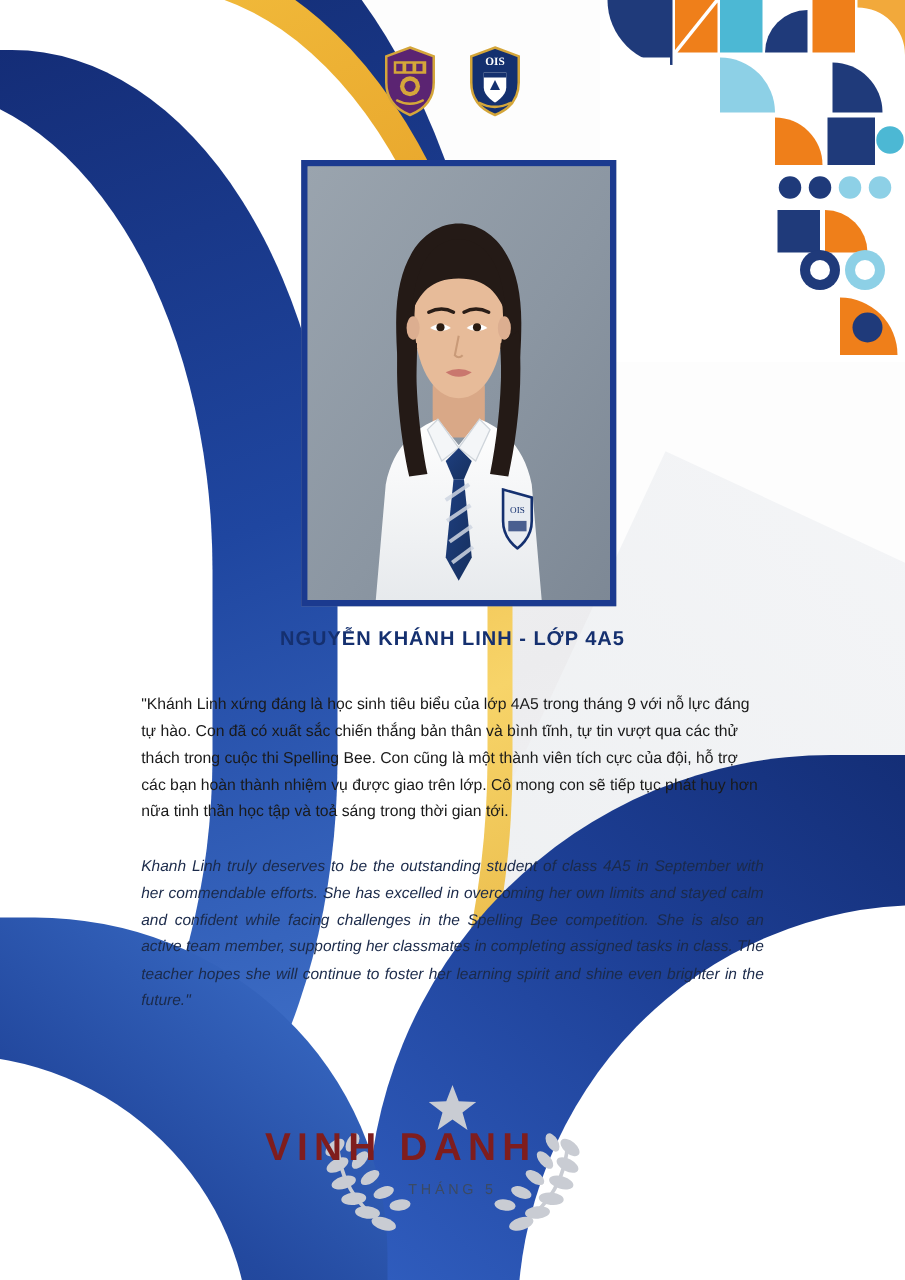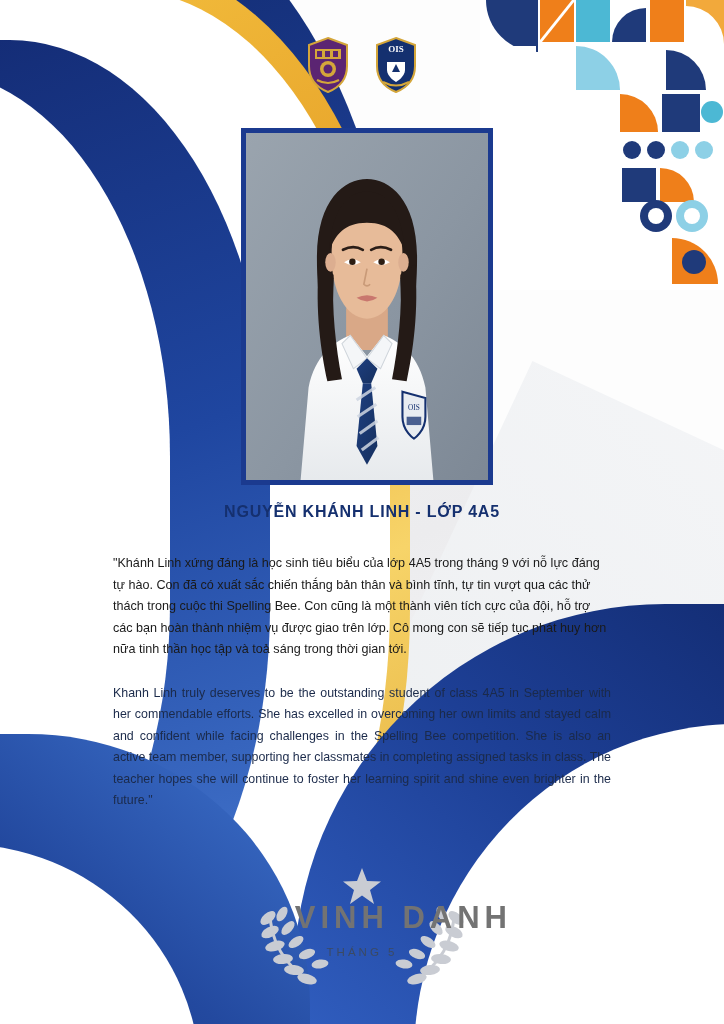--- a/index.html
+++ b/index.html
@@ -96,29 +96,29 @@
     font-size:16px;font-weight:bold;letter-spacing:.8px;color:#15306f;
     font-family:"Liberation Sans", sans-serif;
   }
 
   
   .body-block{position:absolute;left:113px;top:553px;width:498px;}
   .para-vi{
     font-size:12.6px;line-height:21.5px;color:#1a1a1a;text-align:left;margin:0 0 22px 0;
   }
   .para-en{
-    font-size:12.4px;line-height:21.5px;color:#1b2a4a;text-align:justify;margin:0;
+    font-size:12.4px;line-height:21.5px;color:#1b2a4a;text-align:justify;font-style:italic;margin:0;
   }
 
   
   .footer{position:absolute;left:0;right:0;bottom:22px;height:160px;}
   .footer-inner{position:relative;width:300px;margin:0 auto;height:160px;}
   .vinh-danh{
-    position:absolute;left:0;right:0;top:58px;text-align:right;
-    font-size:31px;font-weight:bold;letter-spacing:5px;color:#737373;
+    position:absolute;left:0;right:0;top:58px;text-align:left;
+    font-size:31px;font-weight:bold;letter-spacing:5px;color:#7f1d1d;
   }
   .thang{
     position:absolute;left:0;right:0;top:104px;text-align:center;
     font-size:11.5px;letter-spacing:3px;color:#3b4a63;
   }
   .star-top{position:absolute;left:50%;top:24px;transform:translateX(-50%);}
 </style>
 </head>
 <body>
 

